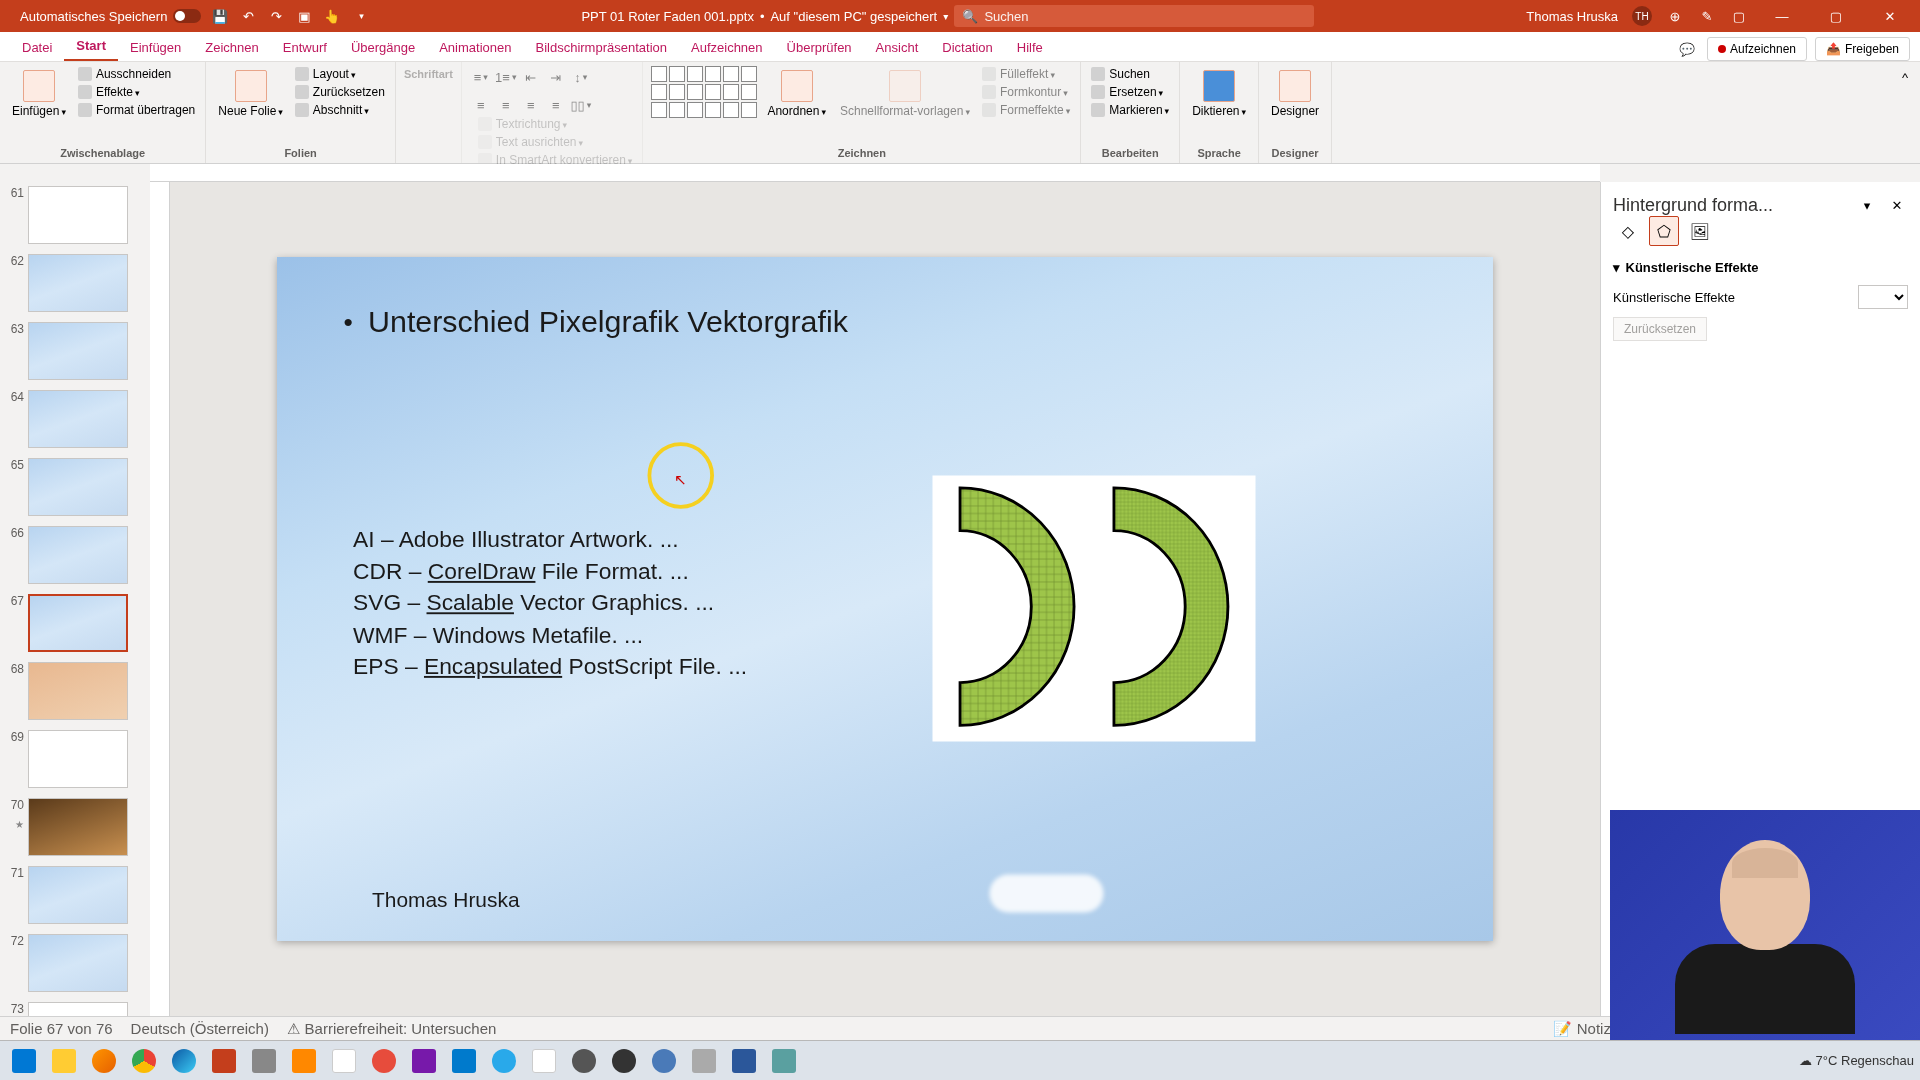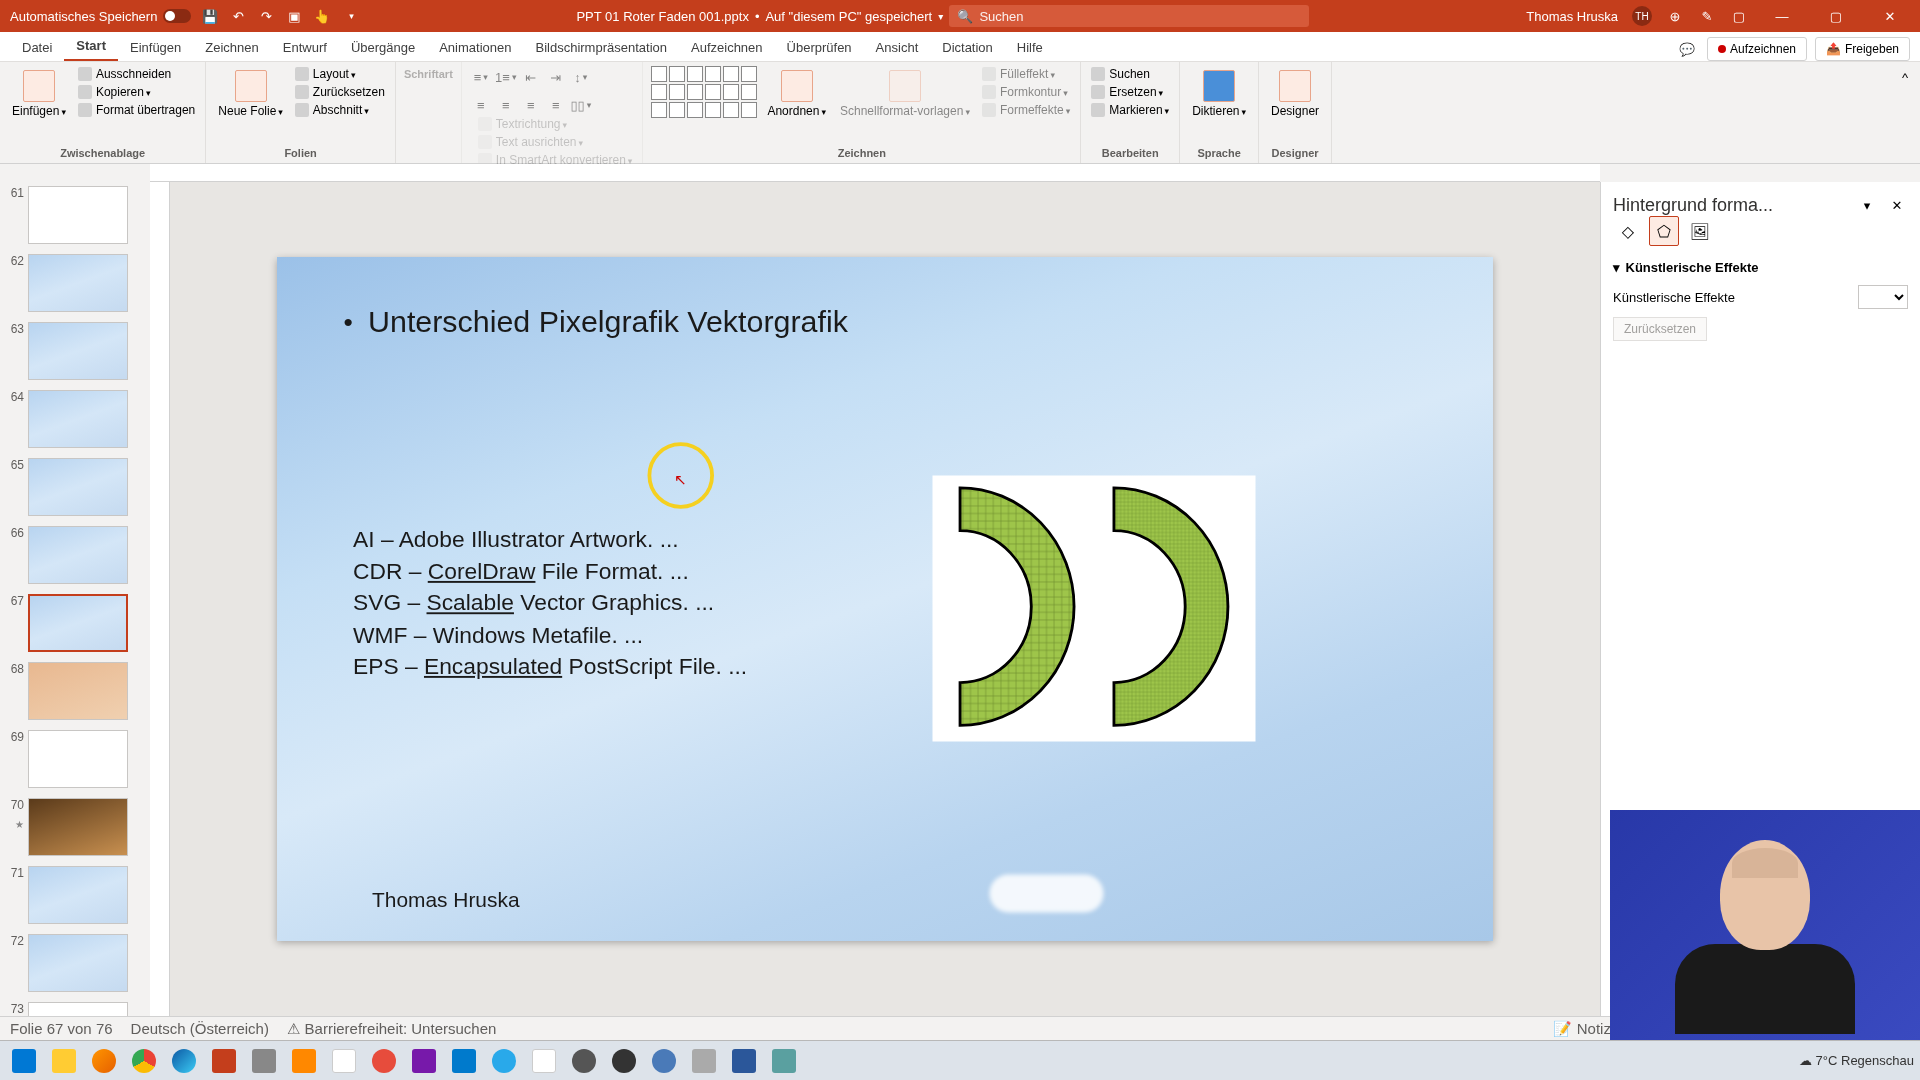--- a/index.html
+++ b/index.html
@@ -1,36 +1,36 @@
 <!DOCTYPE html>
 <html><head>
 <meta charset="utf-8">
 <style>
 * { margin: 0; padding: 0; box-sizing: border-box; font-family: "Segoe UI", sans-serif; }
 body { width: 1920px; height: 1080px; overflow: hidden; background: #f3f2f1; position: relative; transform-origin: top left; }
 
 
 .titlebar { height: 32px; background: #c43e1c; display: flex; align-items: center; color: #fff; font-size: 13px; }
-.titlebar-left { display: flex; align-items: center; gap: 10px; padding-left: 10px; }
+.titlebar-left { display: flex; align-items: center; gap: 10px; padding-left: 20px; }
 .autosave { display: flex; align-items: center; gap: 6px; }
 .toggle { width: 28px; height: 14px; background: #8b2a12; border-radius: 7px; position: relative; }
 .toggle::after { content: ""; position: absolute; width: 10px; height: 10px; background: #fff; border-radius: 50%; top: 2px; left: 2px; }
 .tb-icon { width: 18px; height: 18px; display: flex; align-items: center; justify-content: center; cursor: pointer; }
 .titlebar-center { flex: 1; display: flex; align-items: center; justify-content: center; gap: 6px; }
 .filename { display: flex; align-items: center; gap: 6px; }
 .search-box { width: 360px; height: 22px; background: #d65a3a; border-radius: 3px; display: flex; align-items: center; padding: 0 8px; gap: 6px; }
 .search-box input { background: transparent; border: none; color: #fff; font-size: 13px; outline: none; flex: 1; }
 .search-box input::placeholder { color: #fff; opacity: 0.9; }
 .titlebar-right { display: flex; align-items: center; gap: 14px; padding-right: 10px; }
 .user-badge { width: 20px; height: 20px; background: #8b2a12; border-radius: 50%; display: flex; align-items: center; justify-content: center; font-size: 10px; }
 .win-btn { width: 40px; height: 32px; display: flex; align-items: center; justify-content: center; cursor: pointer; }
 
 
 .ribbon-tabs { height: 30px; background: #fff; display: flex; align-items: flex-end; border-bottom: 1px solid #e1dfdd; padding: 0 10px; }
-.tab { padding: 6px 12px; font-size: 13px; cursor: pointer; color: #404040; }
+.tab { padding: 6px 12px; font-size: 13px; cursor: pointer; color: #be185d; }
 .tab.active { border-bottom: 2px solid #c43e1c; font-weight: 600; }
 .tabs-right { margin-left: auto; display: flex; align-items: center; gap: 8px; }
 .btn-rec { display: flex; align-items: center; gap: 4px; padding: 4px 10px; border: 1px solid #d1d1d1; border-radius: 3px; font-size: 12px; cursor: pointer; }
 .rec-dot { width: 8px; height: 8px; background: #c00; border-radius: 50%; }
 
 
 .ribbon { height: 102px; background: #f3f2f1; display: flex; border-bottom: 1px solid #d1d1d1; }
 .group { border-right: 1px solid #e1dfdd; padding: 4px 8px; display: flex; flex-direction: column; justify-content: space-between; }
 .group-label { font-size: 11px; color: #605e5c; text-align: center; padding-top: 2px; font-weight: bold; }
 .group-body { display: flex; gap: 6px; flex: 1; align-items: flex-start; }
@@ -183,21 +183,21 @@
         <div class="vbtn-icon"></div>
         <span class="chev">Einfügen</span>
       </div>
       <div class="mini-list">
         <div class="mini-item">
             <div class="mini-icon"></div>
             <span>Ausschneiden</span>
           </div>
         <div class="mini-item">
             <div class="mini-icon"></div>
-            <span class="chev">Kopieren</span>
+            <span class="chev">Effekte</span>
           </div>
         <div class="mini-item">
             <div class="mini-icon"></div>
             <span>Format übertragen</span>
           </div>
       </div>
     </div>
     <div class="group-label">Zwischenablage</div>
   </div>
 

